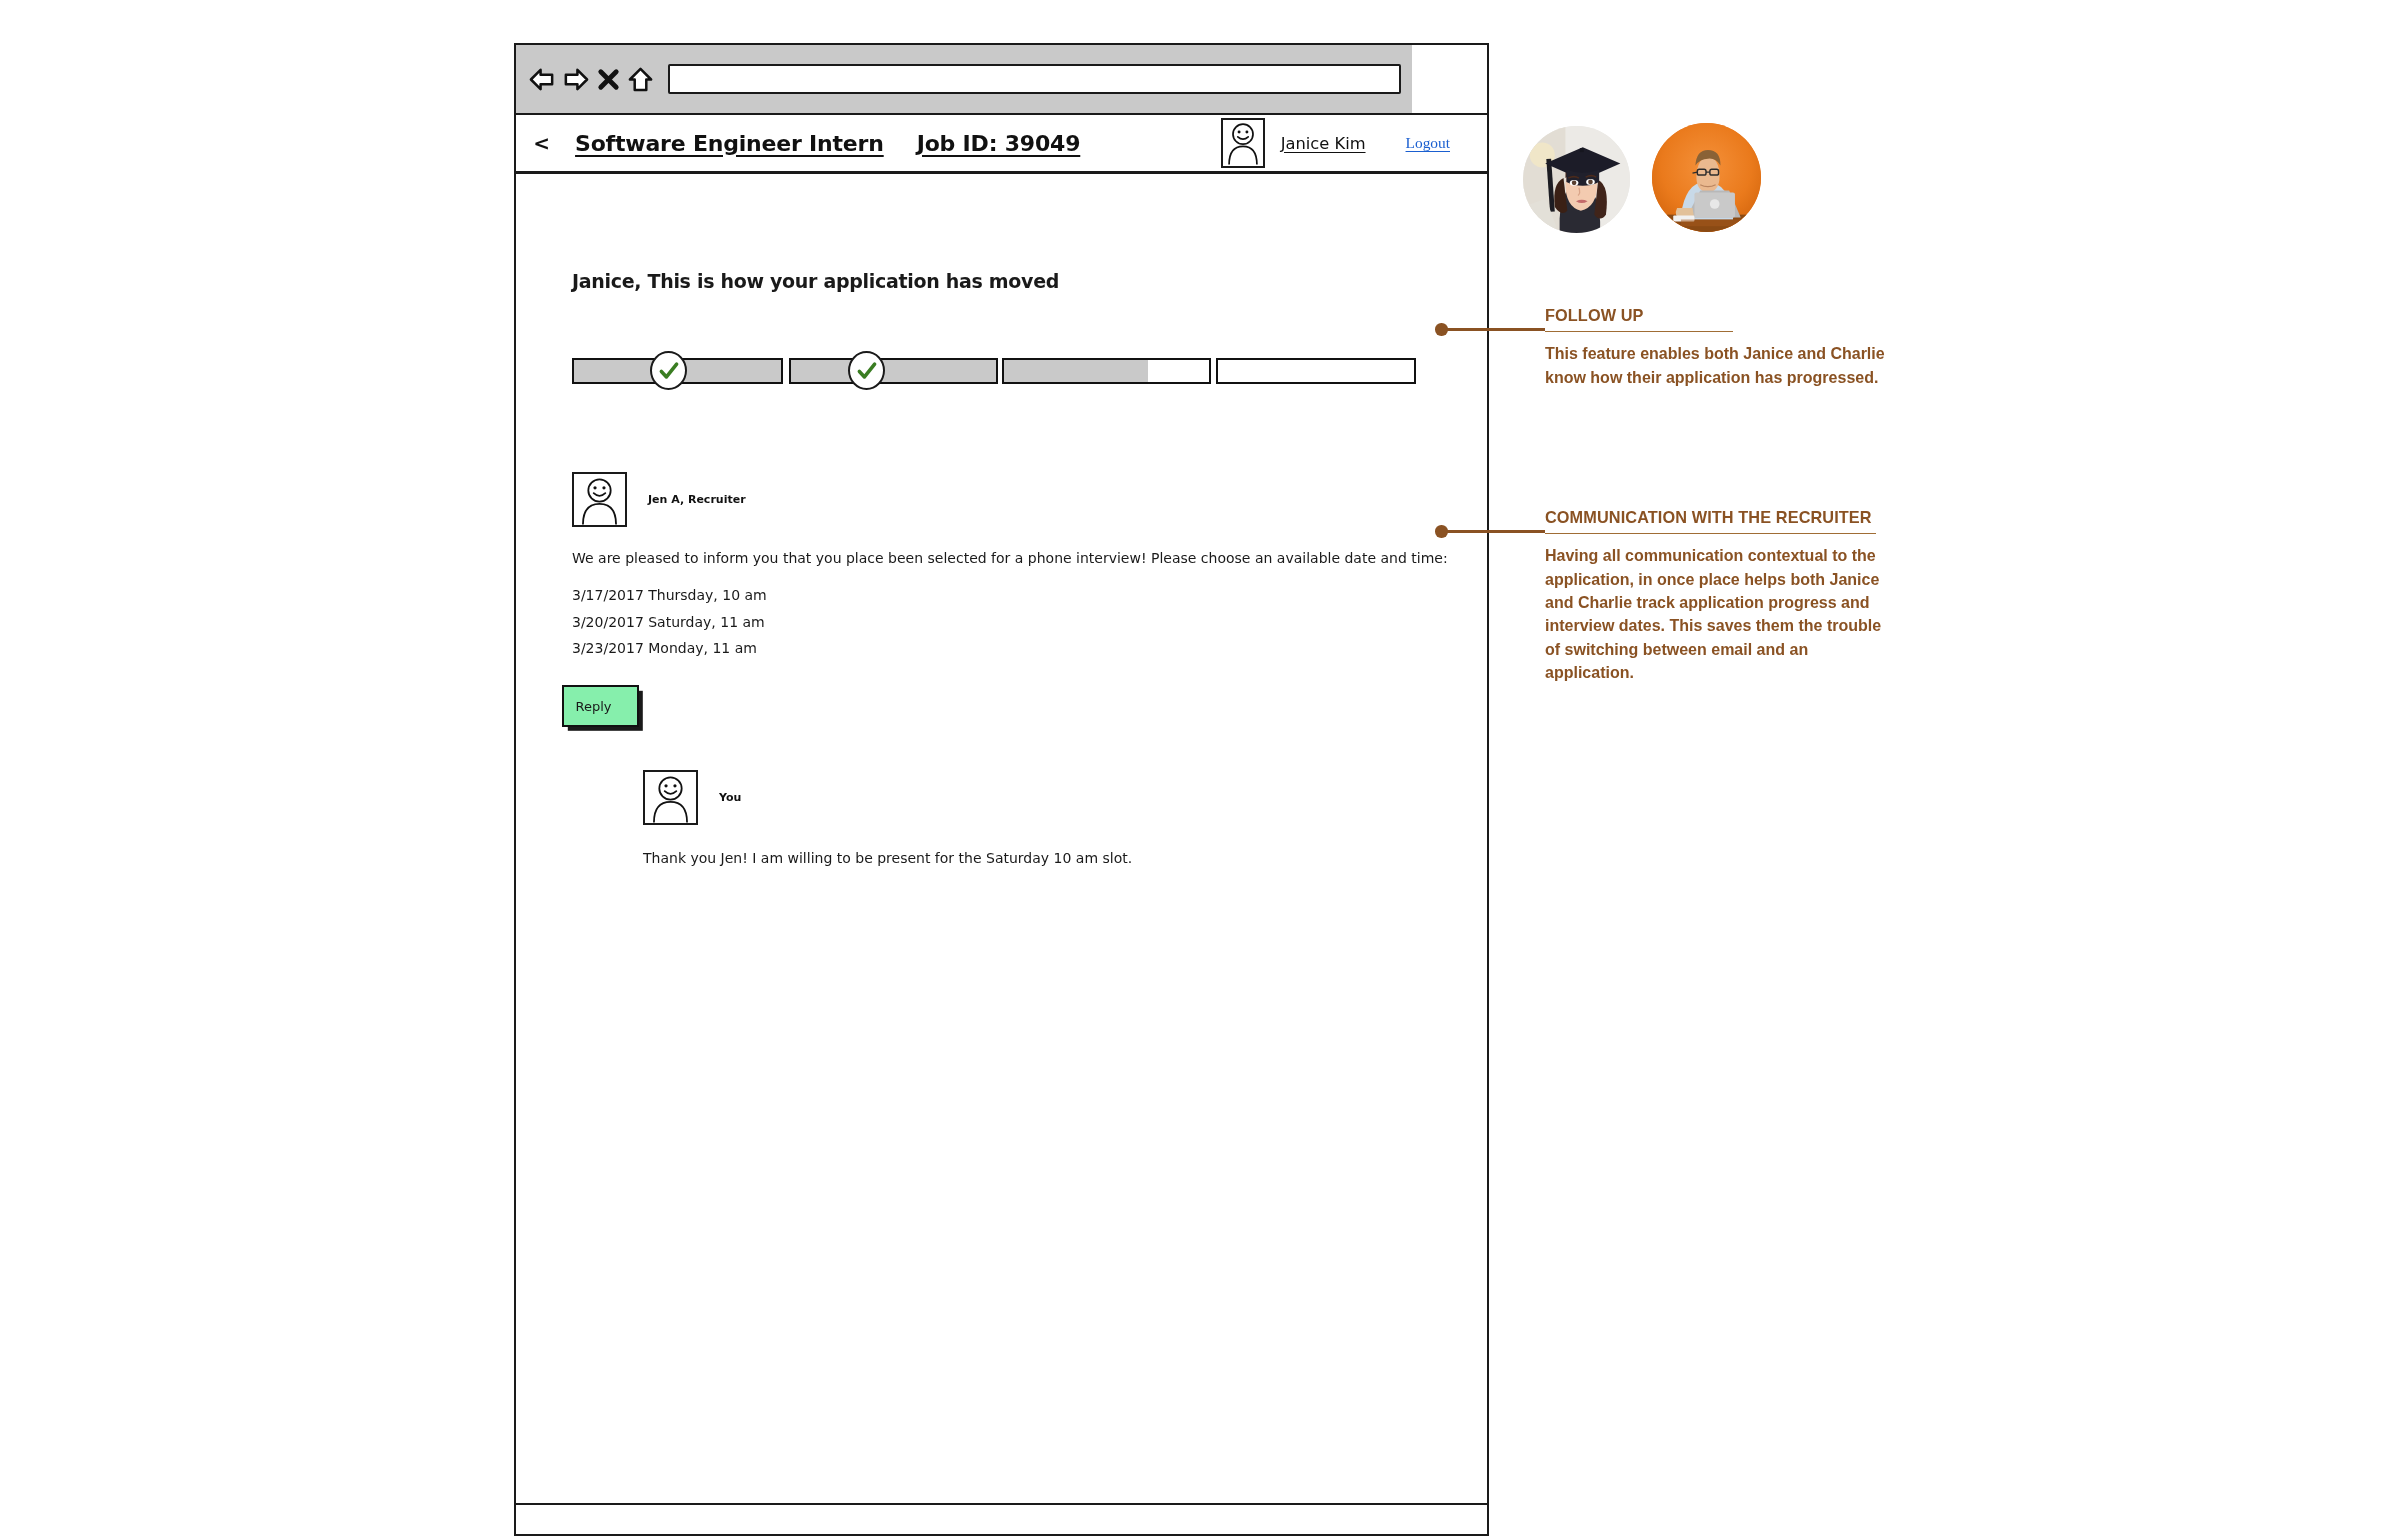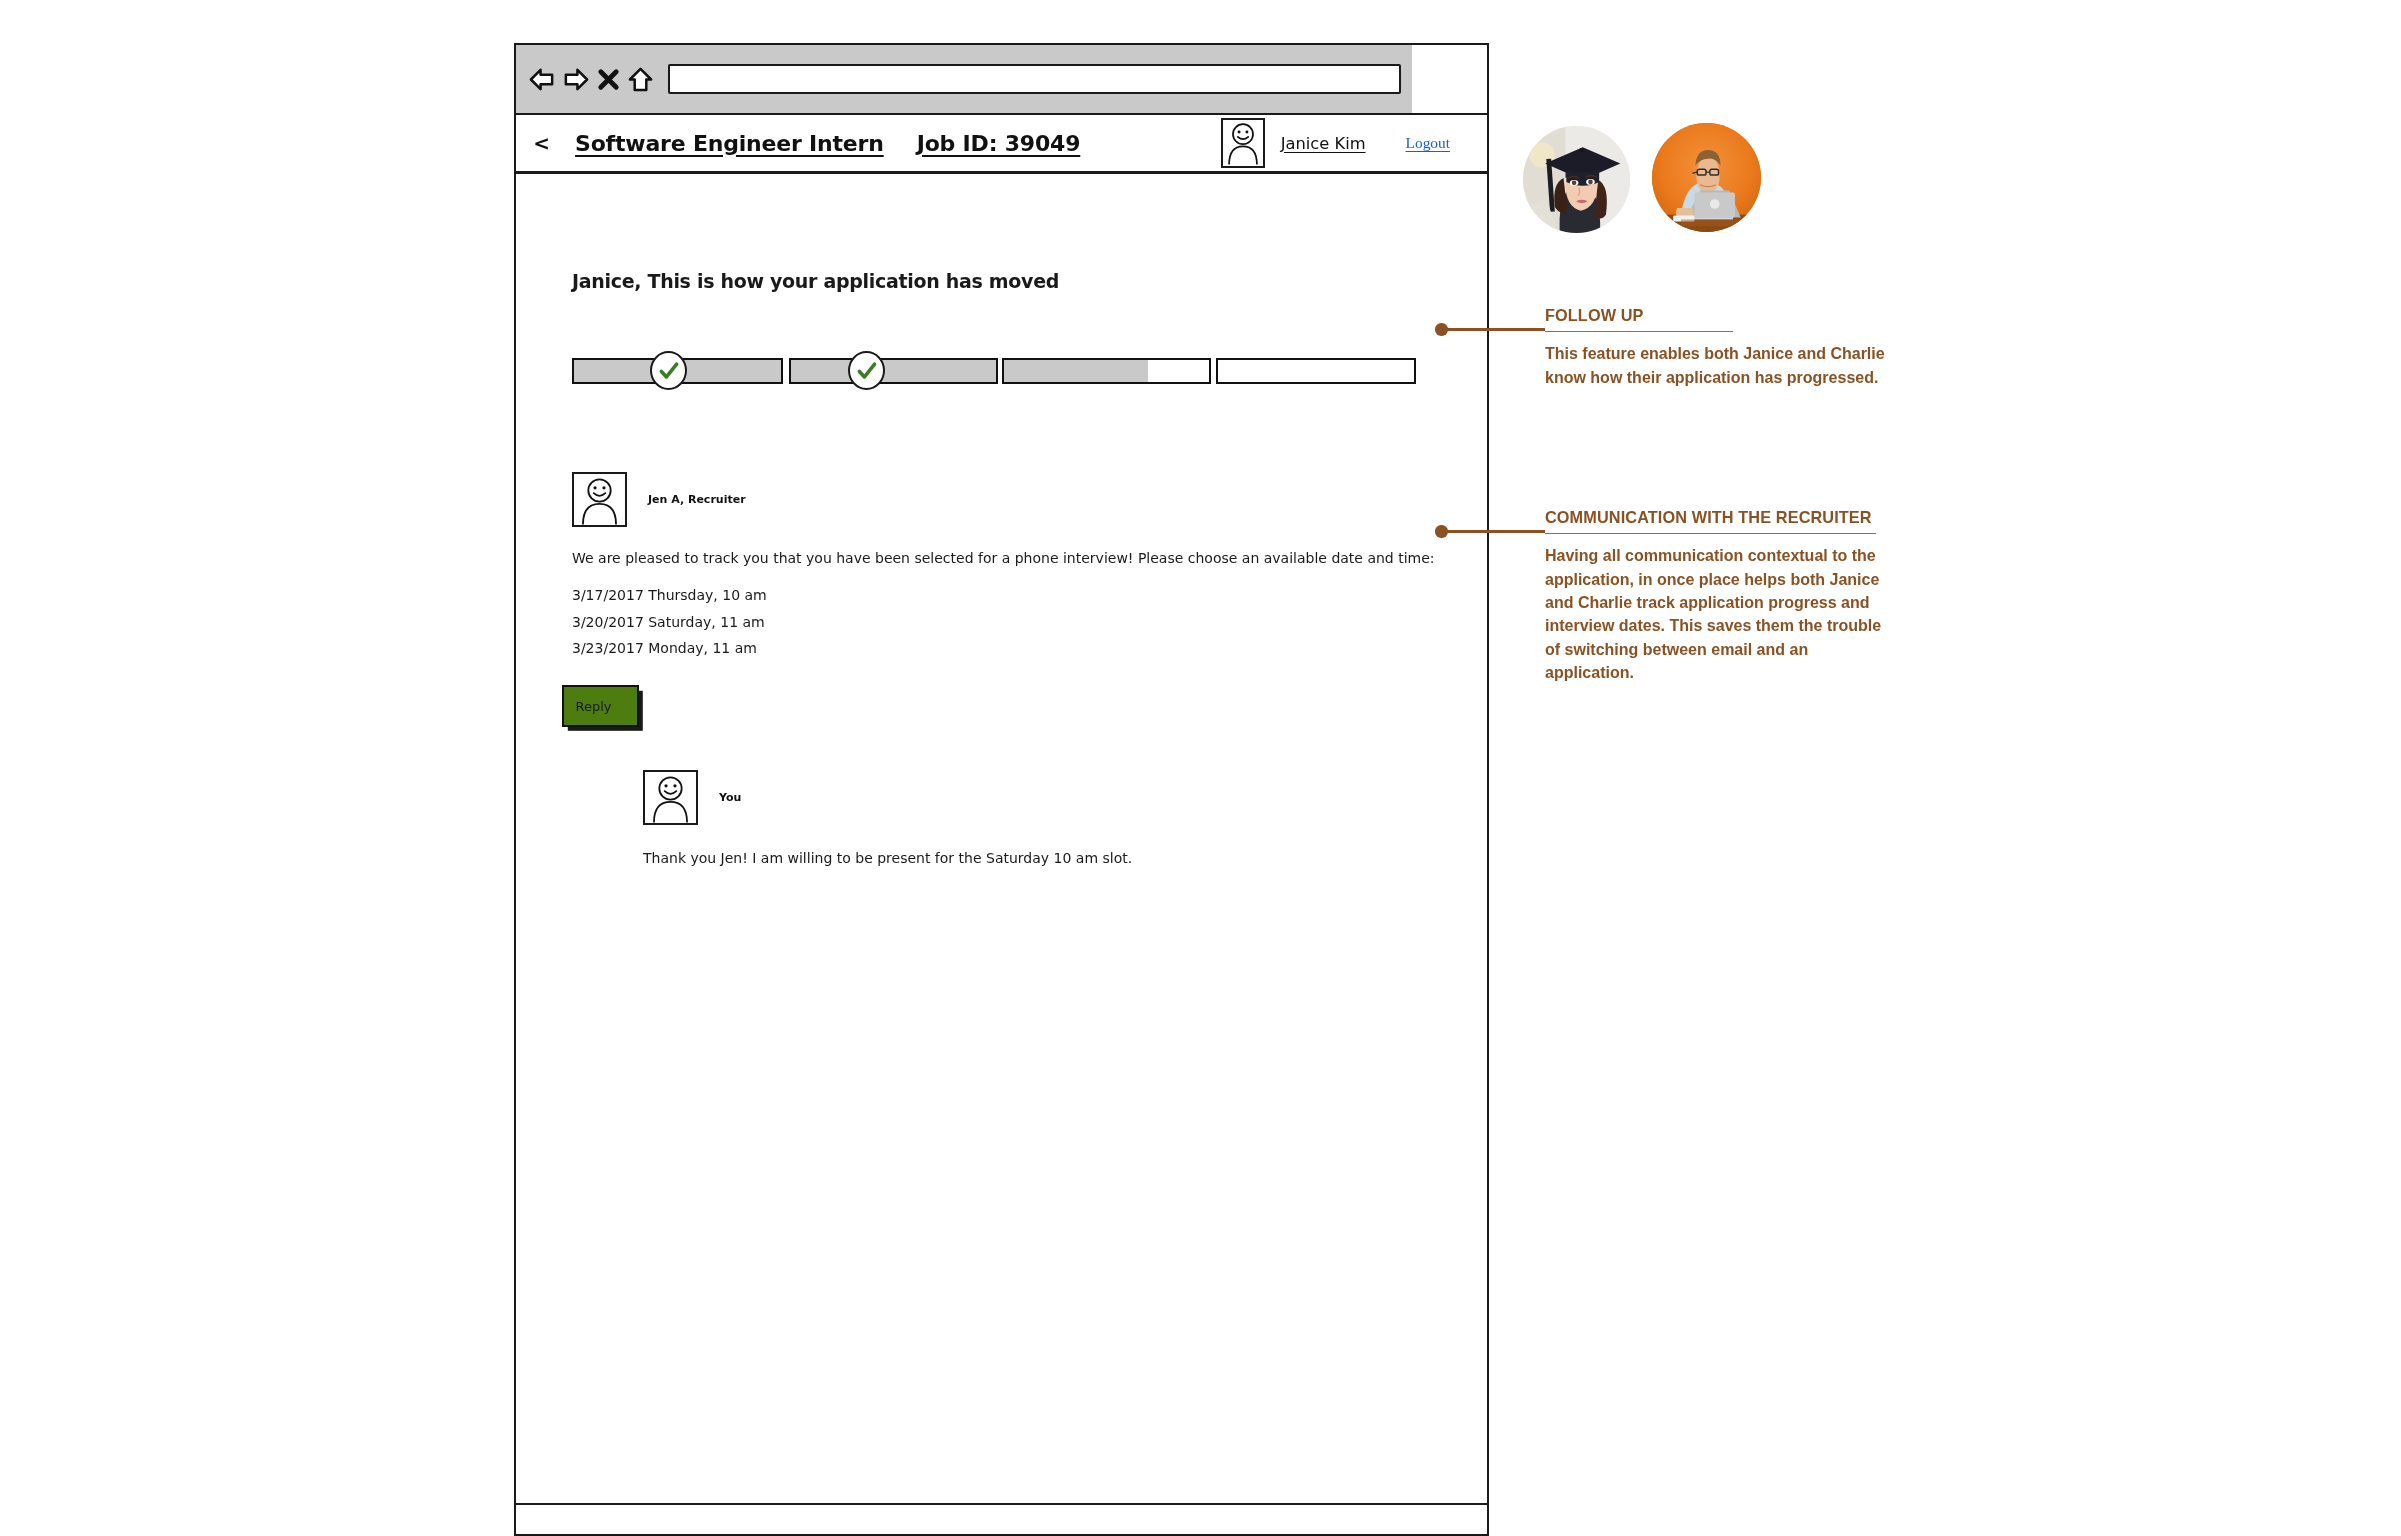--- a/index.html
+++ b/index.html
@@ -268,21 +268,21 @@
     margin-bottom: 10.6px;
     white-space: nowrap;
   }
 
   #reply-button {
     position: absolute;
     left: 46px;
     top: 511px;
     width: 77px;
     height: 42px;
-    background: #4d7c0f;
+    background: #86efac;
     border: 2.4px solid #111;
     box-sizing: border-box;
     box-shadow: 4.8px 4.8px 0 -1px #1a1a1a;
     display: flex;
     align-items: center;
     padding-left: 11.5px;
     font-size: 13px;
     color: #1a1a1a;
     font-family: "DejaVu Sans", sans-serif;
     cursor: pointer;
@@ -467,21 +467,21 @@
           <svg class="avatar-svg" viewBox="0 0 57 57" width="52" height="52">
             <circle cx="28.5" cy="19" r="12.5" fill="#fff" stroke="#111" stroke-width="2"></circle>
             <circle cx="23.5" cy="16" r="1.8" fill="#111"></circle>
             <circle cx="33.5" cy="16" r="1.8" fill="#111"></circle>
             <path d="M22 22 Q28.5 28 35 22" fill="none" stroke="#111" stroke-width="2" stroke-linecap="round"></path>
             <path d="M10 57 Q10 34 28.5 34 Q47 34 47 57" fill="#fff" stroke="#111" stroke-width="2"></path>
           </svg>
         </span>
         <span class="msg-name">Jen A, Recruiter</span>
       </div>
-      <div class="msg-body">We are pleased to track you that you have been selected for a phone interview! Please choose an available date and time:</div>
+      <div class="msg-body">We are pleased to inform you that you place been selected for a phone interview! Please choose an available date and time:</div>
       <div class="slot-list">
         <div class="slot">3/17/2017 Thursday, 10 am</div>
         <div class="slot">3/20/2017 Saturday, 11 am</div>
         <div class="slot">3/23/2017 Monday, 11 am</div>
       </div>
     </div>
 
     <div id="reply-button">Reply</div>
 
     <div id="msg-you">

